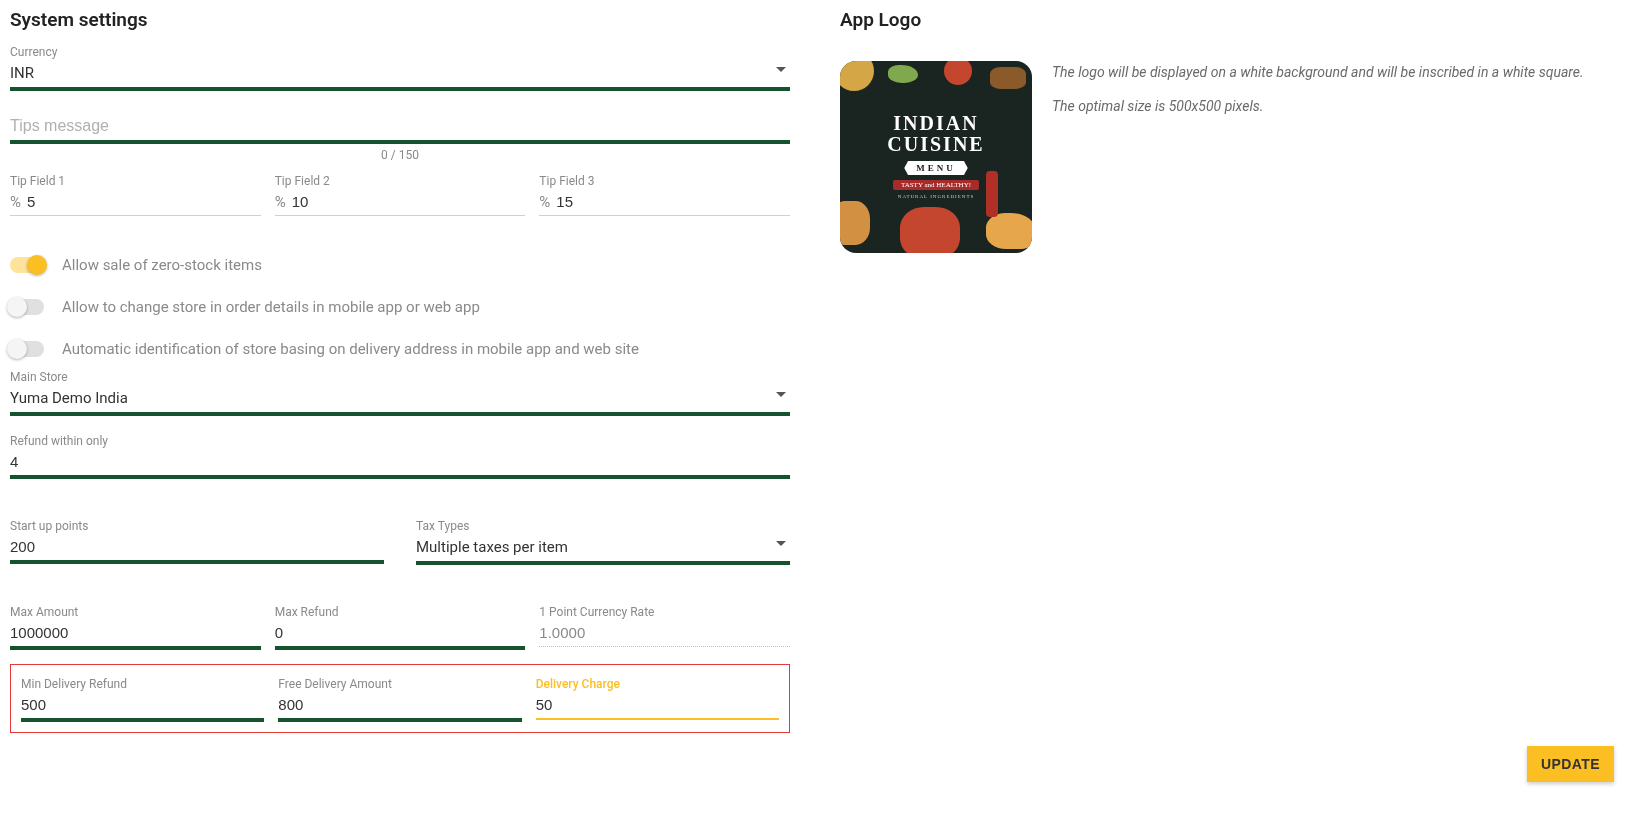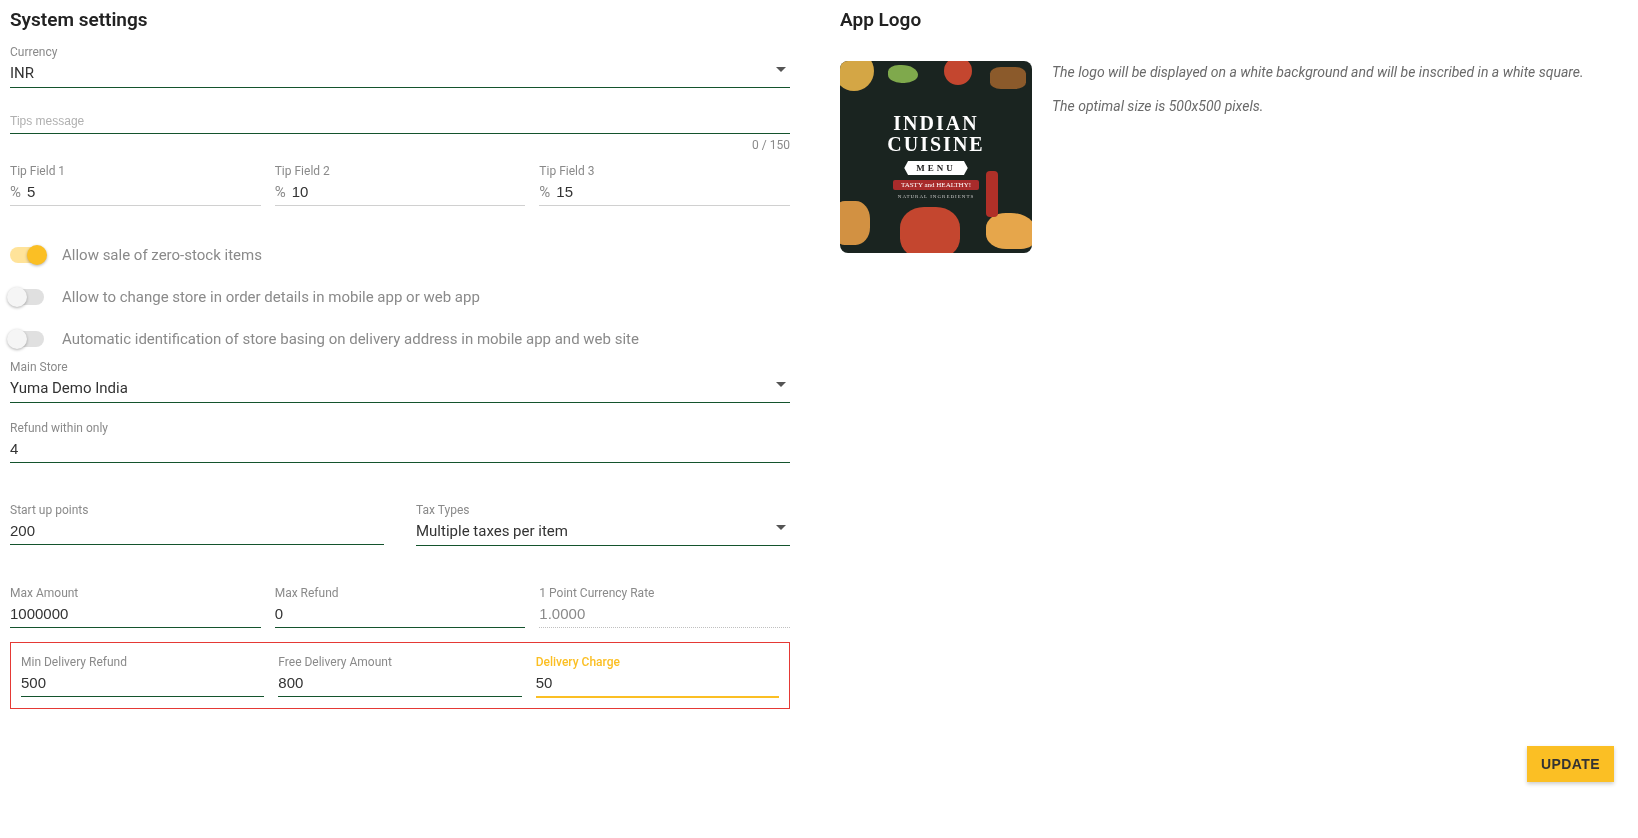--- a/index.html
+++ b/index.html
@@ -25,42 +25,42 @@
   .field-label {
     font-size: 12px;
     color: #8a8a8a;
     display: block;
     margin-bottom: 2px;
   }
   .field-label.focused { color: #fbbf24; font-weight: 500; }
   .text-input, .select-display {
     width: 100%;
     border: none;
-    border-bottom: 1px solid #14532d;
+    border-bottom: 4px solid #14532d;
     font-size: 15px;
     padding: 3px 0 5px 0;
     background: transparent;
     color: #333;
     outline: none;
   }
   .text-input::placeholder { color: #b0b0b0; }
   .text-input.dotted { border-bottom: 1px dotted #c0c0c0; color: #8a8a8a; }
   .text-input.focused { border-bottom: 2px solid #fbbf24; }
   .select-wrap { position: relative; }
   .select-wrap .caret {
     position: absolute;
     right: 4px;
     top: 6px;
     width: 0; height: 0;
     border-left: 5px solid transparent;
     border-right: 5px solid transparent;
     border-top: 5px solid #555;
   }
   .counter {
-    text-align: right;
+    text-align: center;
     font-size: 12px;
     color: #8a8a8a;
     margin-top: 4px;
     margin-bottom: 12px;
   }
   .row3 { display: flex; gap: 14px; }
   .row3 > div { flex: 1; }
   .row2 { display: flex; gap: 32px; }
   .row2 > div { flex: 1; }
   .tip-row { display: flex; gap: 14px; margin-bottom: 40px; }
@@ -91,21 +91,21 @@
   .spaced { margin-bottom: 18px; }
   .spaced-more { margin-bottom: 40px; }
   .highlight-box {
     border: 1px solid #e53935;
     padding: 12px 10px 10px 10px;
     margin-top: 14px;
   }
   .logo-wrap { display: flex; align-items: flex-start; gap: 20px; }
   .logo-box {
     width: 192px; height: 192px;
-    border-radius: 8px;
+    border-radius: 16px;
     background: #1a2420;
     position: relative;
     overflow: hidden;
     flex-shrink: 0;
   }
   .logo-text-block {
     position: absolute; top: 52px; left: 0; right: 0;
     text-align: center;
     color: #fff;
     font-family: Georgia, 'Times New Roman', serif;
@@ -167,21 +167,21 @@
 
     <div class="field-group spaced">
       <label class="field-label">Currency</label>
       <div class="select-wrap">
         <div class="select-display">INR</div>
         <div class="caret"></div>
       </div>
     </div>
 
     <div class="field-group">
-      <input class="text-input" type="text" style="font-size: 12px; color: rgb(176, 176, 176); padding-top: 8px;" placeholder="Tips message">
+      <input class="text-input" type="text" style="font-size: 16px; color: rgb(176, 176, 176); padding-top: 8px;" placeholder="Tips message">
     </div>
     <div class="counter">0 / 150</div>
 
     <div class="tip-row">
       <div>
         <label class="field-label">Tip Field 1</label>
         <div class="prefix-input">
           <span class="prefix">%</span>
           <input type="text" value="5" style="">
         </div>

